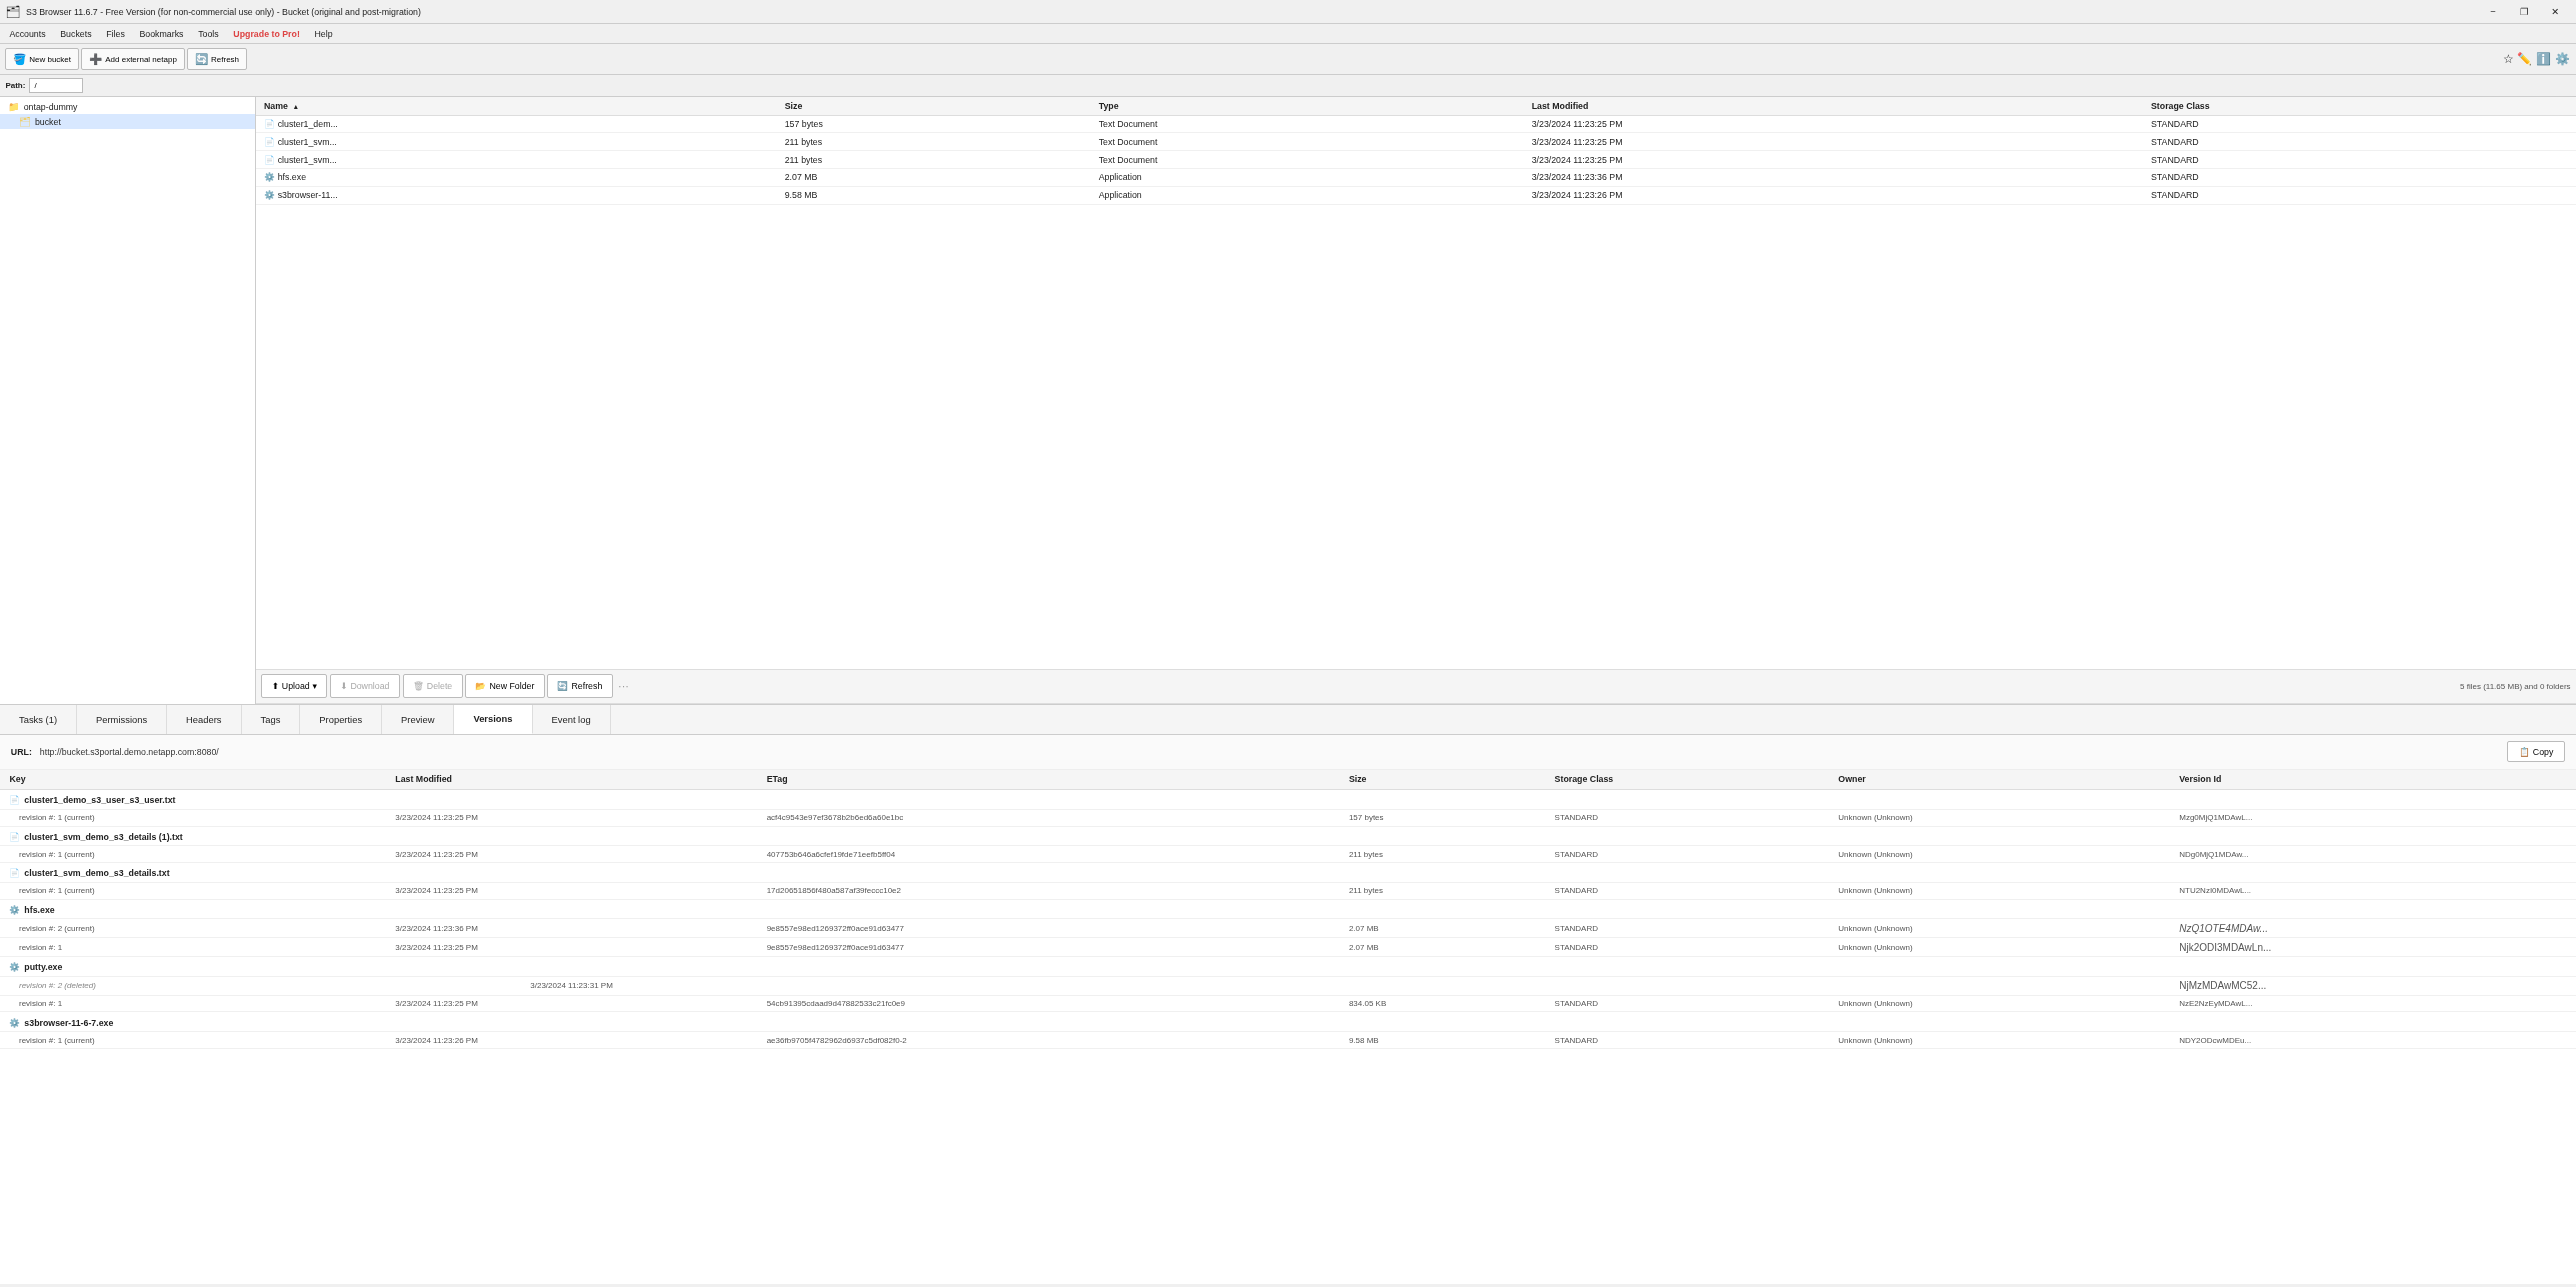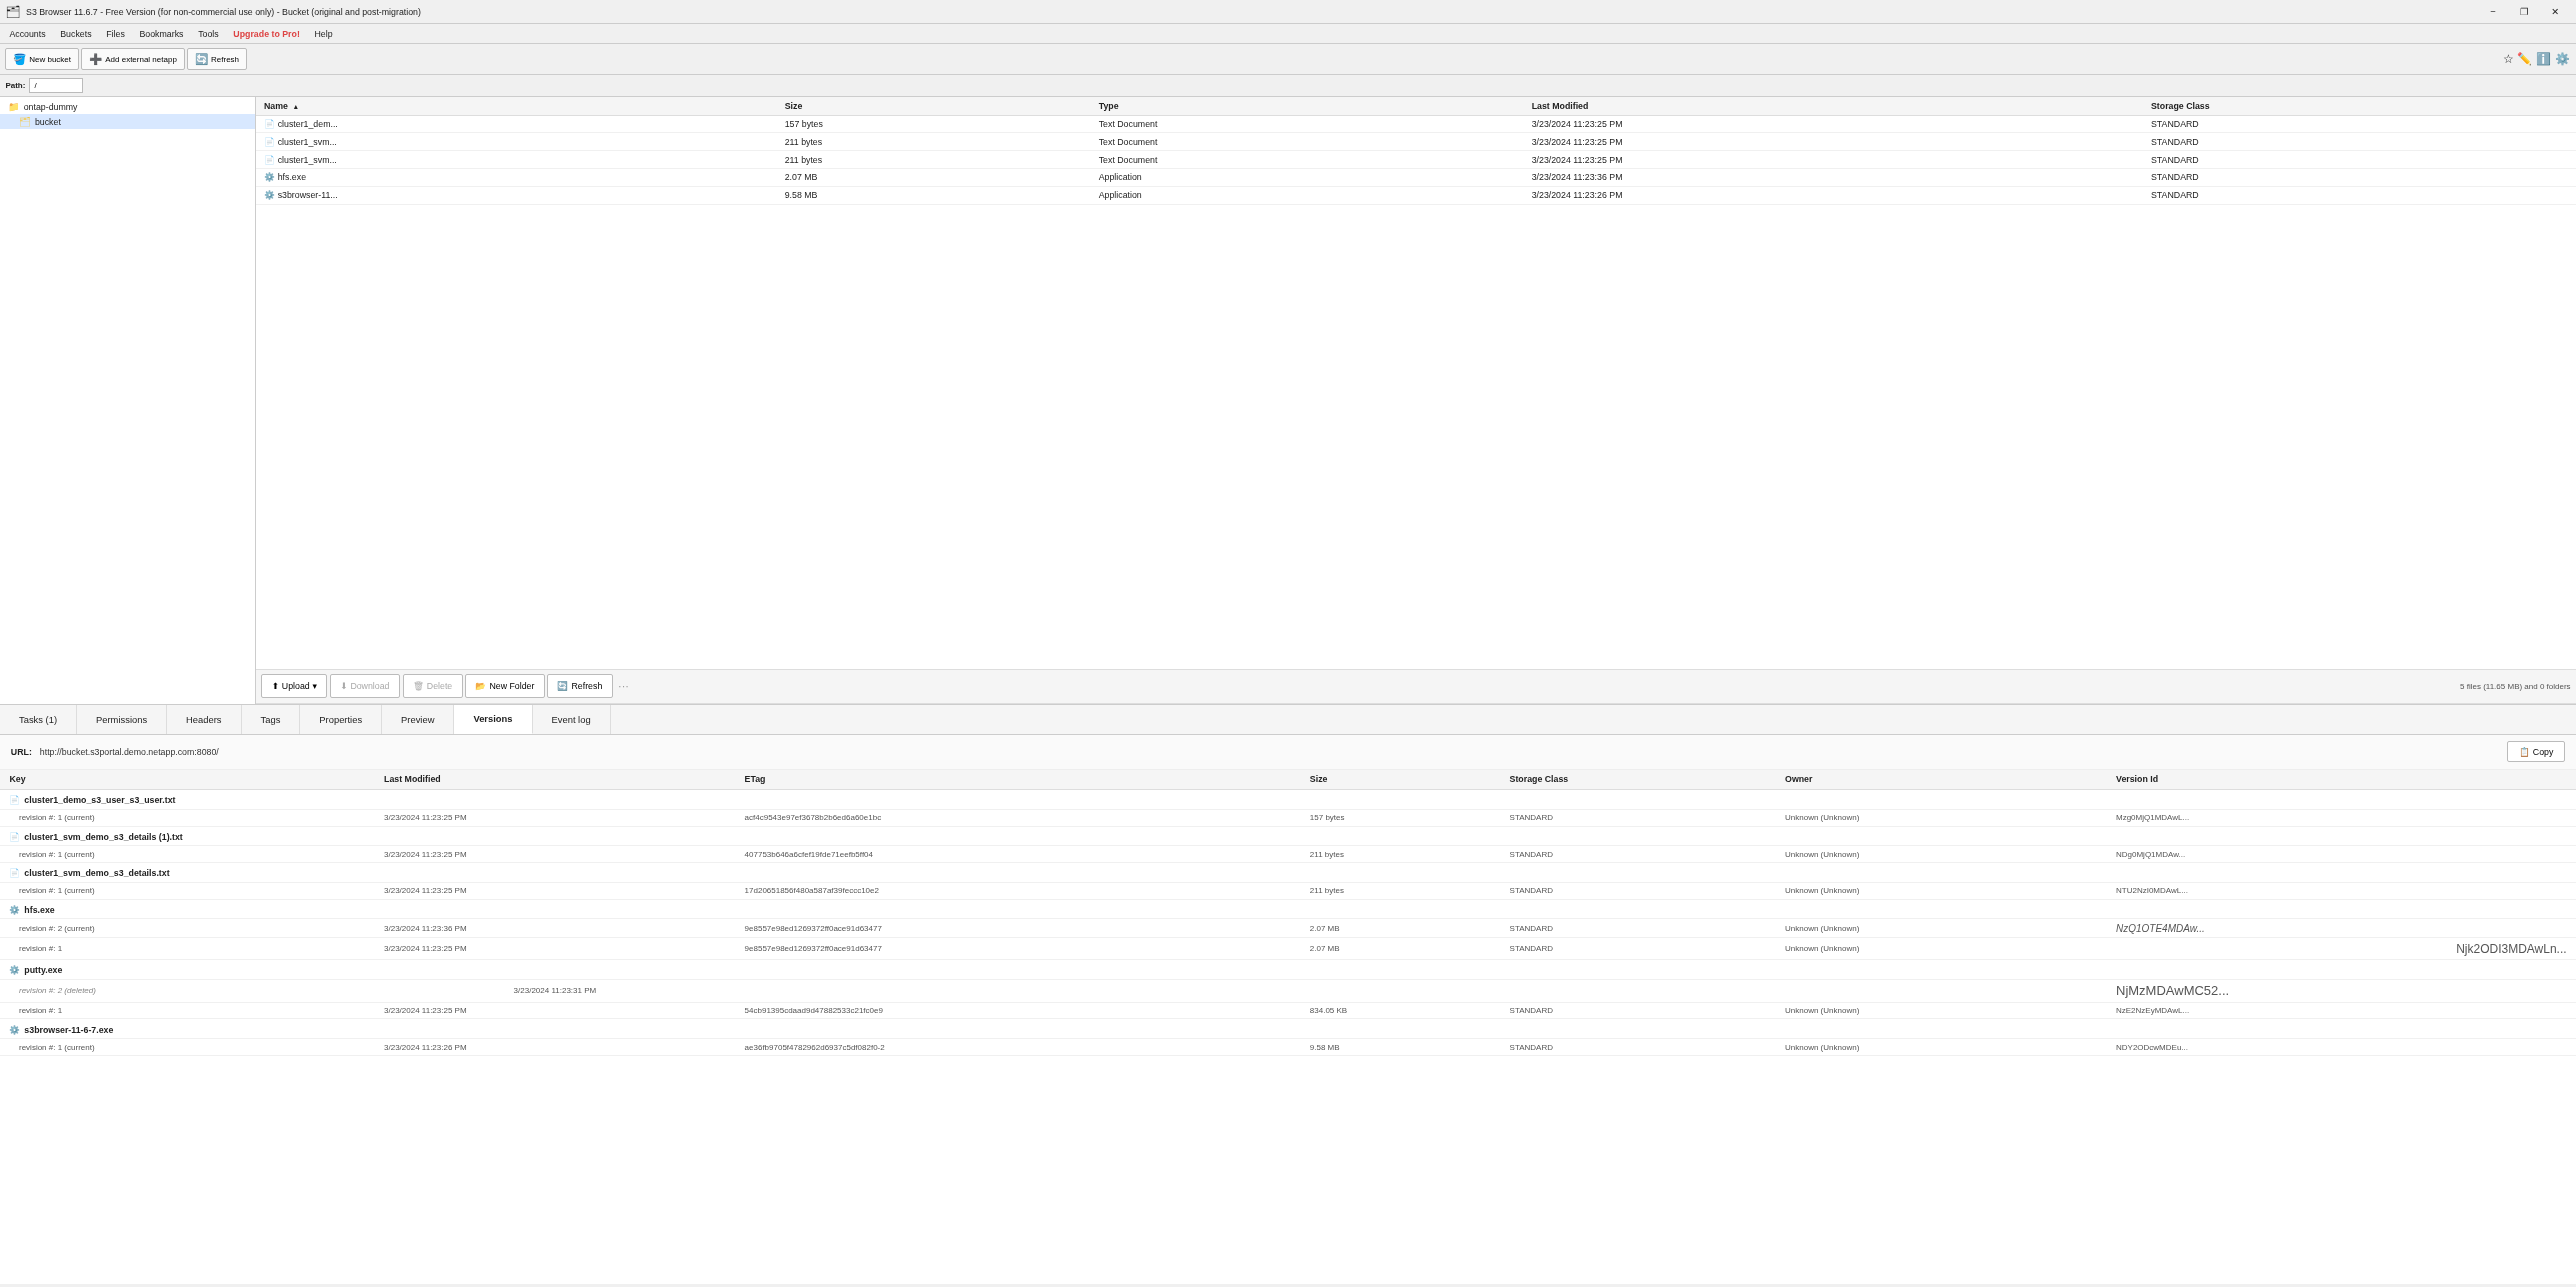--- a/index.html
+++ b/index.html
@@ -494,35 +494,35 @@
         <td style="font-size:8px; color:#555;">Unknown (Unknown)</td>
         <td style="font-size:10px; color:#555;font-style:italic;">NzQ1OTE4MDAw...</td>
       </tr>
           <tr>
         <td style="padding-left:19px; font-size:8px; color:#555;">revision #: 1</td>
         <td style="font-size:8px; color:#555;">3/23/2024 11:23:25 PM</td>
         <td style="font-size:8px; color:#555;">9e8557e98ed1269372ff0ace91d63477</td>
         <td style="font-size:8px; color:#555;">2.07 MB</td>
         <td style="font-size:8px; color:#555;">STANDARD</td>
         <td style="font-size:8px; color:#555;">Unknown (Unknown)</td>
-        <td style="font-size:12px; color:#555;text-align:right;">Njk2ODI3MDAwLn...</td>
+        <td style="font-size:10px; color:#555;">Njk2ODI3MDAwLn...</td>
       </tr>
           <tr>
       <td colspan="7" style="font-weight:600; padding-top:5.4px;">
         <span style="margin-right:4px;">⚙️</span>putty.exe
       </td>
     </tr>
           <tr>
         <td style="padding-left:19px; font-size:8px; color:#888; font-style:italic;">revision #: 2 (deleted)</td>
         <td style="font-size:8px; color:#555;text-align:center;">3/23/2024 11:23:31 PM</td>
         <td style="font-size:8px; color:#555;"></td>
         <td style="font-size:8px; color:#555;"></td>
         <td style="font-size:8px; color:#555;"></td>
         <td style="font-size:8px; color:#555;"></td>
-        <td style="font-size:13px; color:#555;">NjMzMDAwMC52...</td>
+        <td style="font-size:10px; color:#555;">NjMzMDAwMC52...</td>
       </tr>
           <tr>
         <td style="padding-left:19px; font-size:8px; color:#555;">revision #: 1</td>
         <td style="font-size:8px; color:#555;">3/23/2024 11:23:25 PM</td>
         <td style="font-size:8px; color:#555;">54cb91395cdaad9d47882533c21fc0e9</td>
         <td style="font-size:8px; color:#555;">834.05 KB</td>
         <td style="font-size:8px; color:#555;">STANDARD</td>
         <td style="font-size:8px; color:#555;">Unknown (Unknown)</td>
         <td style="font-size:8px; color:#555;">NzE2NzEyMDAwL...</td>
       </tr>

